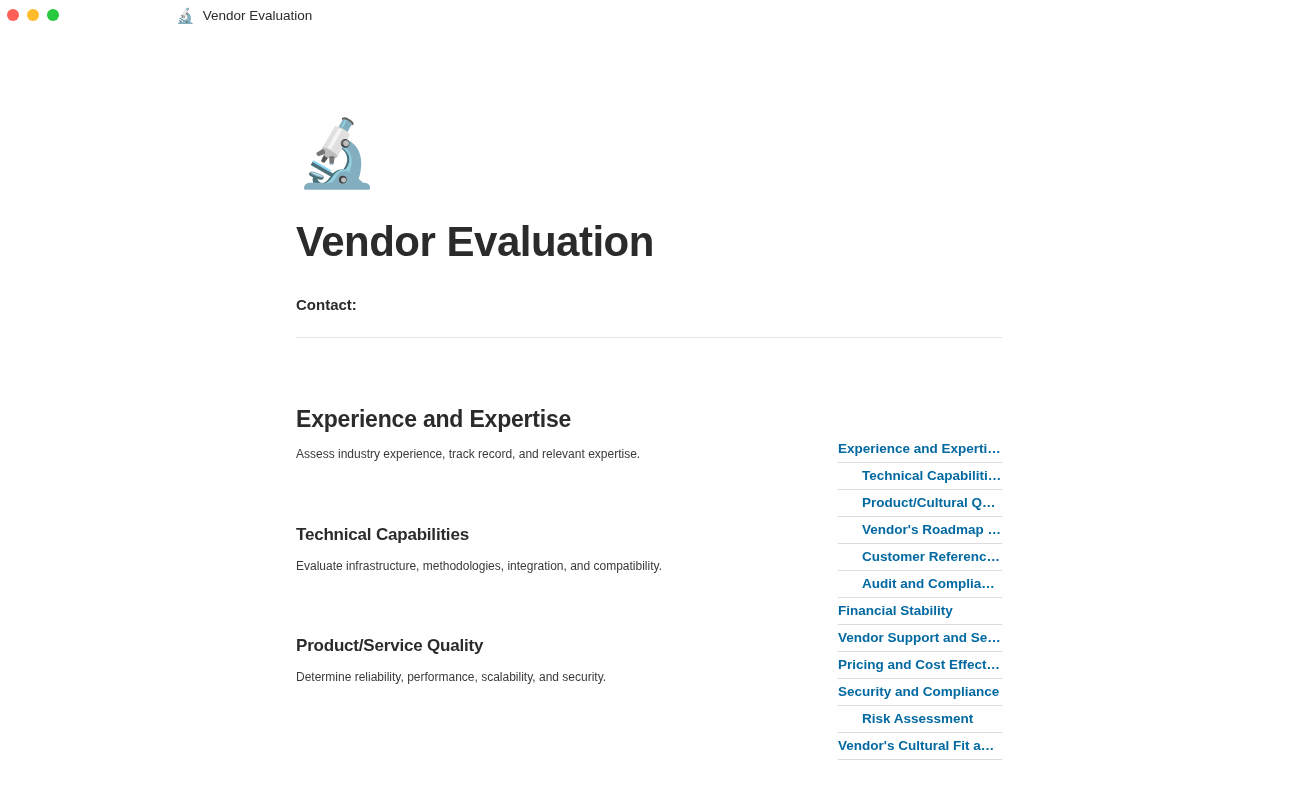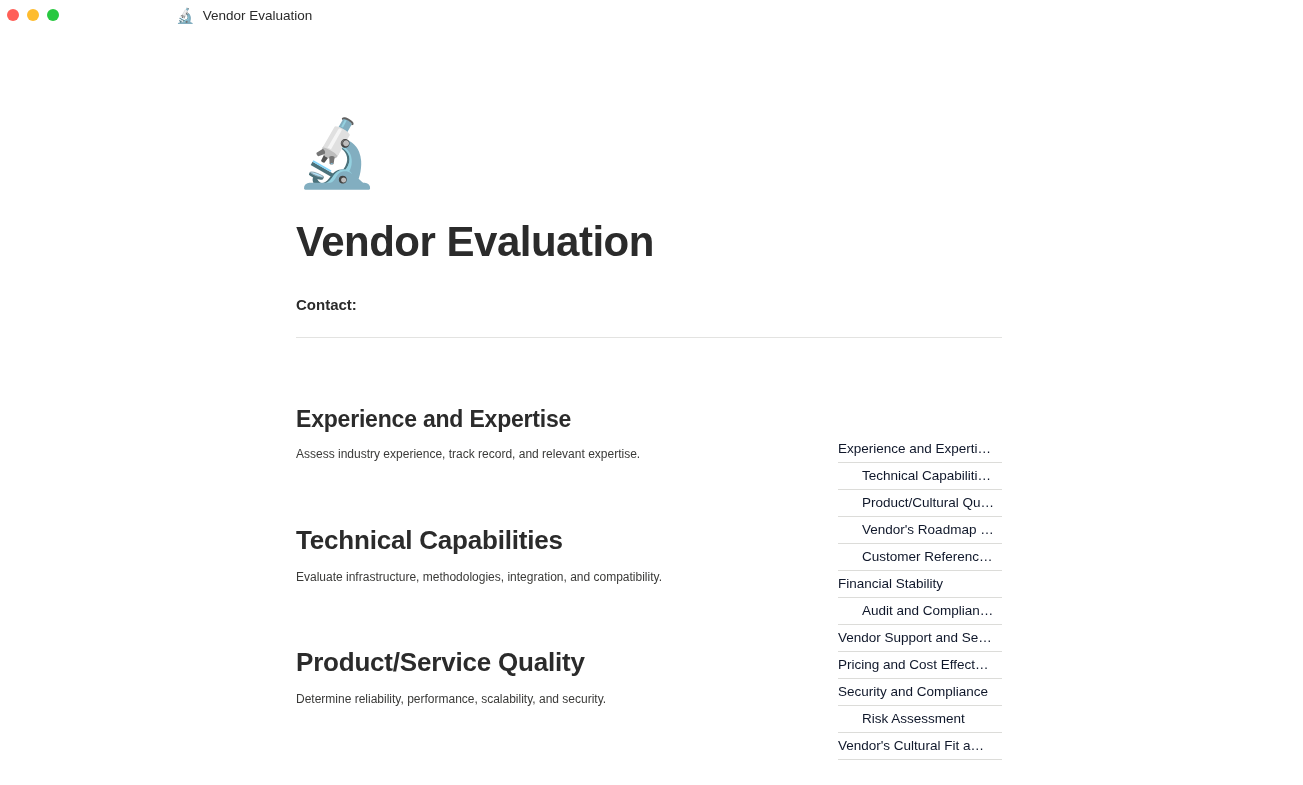--- a/index.html
+++ b/index.html
@@ -106,46 +106,47 @@
   .section-spacer-1 { height: 42px; }
   .section-spacer { height: 43px; }
 
   .section-title {
     font-size: 23px;
     font-weight: bold;
     color: #2b2b2b;
     margin: 0 0 13px 0;
     letter-spacing: -0.2px;
   }
-  .section-title.small { font-size: 26px; }
+  .section-title.small { font-size: 17px; }
 
   .section-body {
     font-size: 12px;
     color: #3a3a38;
     line-height: 1.45;
     margin: 0;
     max-width: 470px;
   }
 
   
   .toc {
     position: absolute;
     left: 838px;
     top: 406px;
     width: 164px;
   }
   .toc-item {
     font-size: 13.5px;
-    color: #0f172a;
+    color: #0369a1;
     padding: 5px 0 6px 0;
     border-bottom: 1px solid #dcdcd9;
     white-space: nowrap;
     overflow: hidden;
     text-overflow: ellipsis;
     cursor: pointer;
+    font-weight: bold;
   }
   .toc-item.level-2 { padding-left: 24px; }
 </style>
 </head>
 <body>
 
 <div class="titlebar">
   <div class="traffic-lights">
     <span class="light red"></span>
     <span class="light yellow"></span>
@@ -191,22 +192,22 @@
     </div>
 
   </div>
 
   <div class="toc">
     <div class="toc-item">Experience and Experti…</div>
     <div class="toc-item level-2">Technical Capabiliti…</div>
     <div class="toc-item level-2">Product/Cultural Qu…</div>
     <div class="toc-item level-2">Vendor's Roadmap …</div>
     <div class="toc-item level-2">Customer Referenc…</div>
+    <div class="toc-item level-2">Audit and Complian…</div>
     <div class="toc-item">Financial Stability</div>
-    <div class="toc-item level-2">Audit and Complian…</div>
     <div class="toc-item">Vendor Support and Se…</div>
     <div class="toc-item">Pricing and Cost Effect…</div>
     <div class="toc-item">Security and Compliance</div>
     <div class="toc-item level-2">Risk Assessment</div>
     <div class="toc-item">Vendor's Cultural Fit a…</div>
   </div>
 
 </div>
 
 </body></html>

